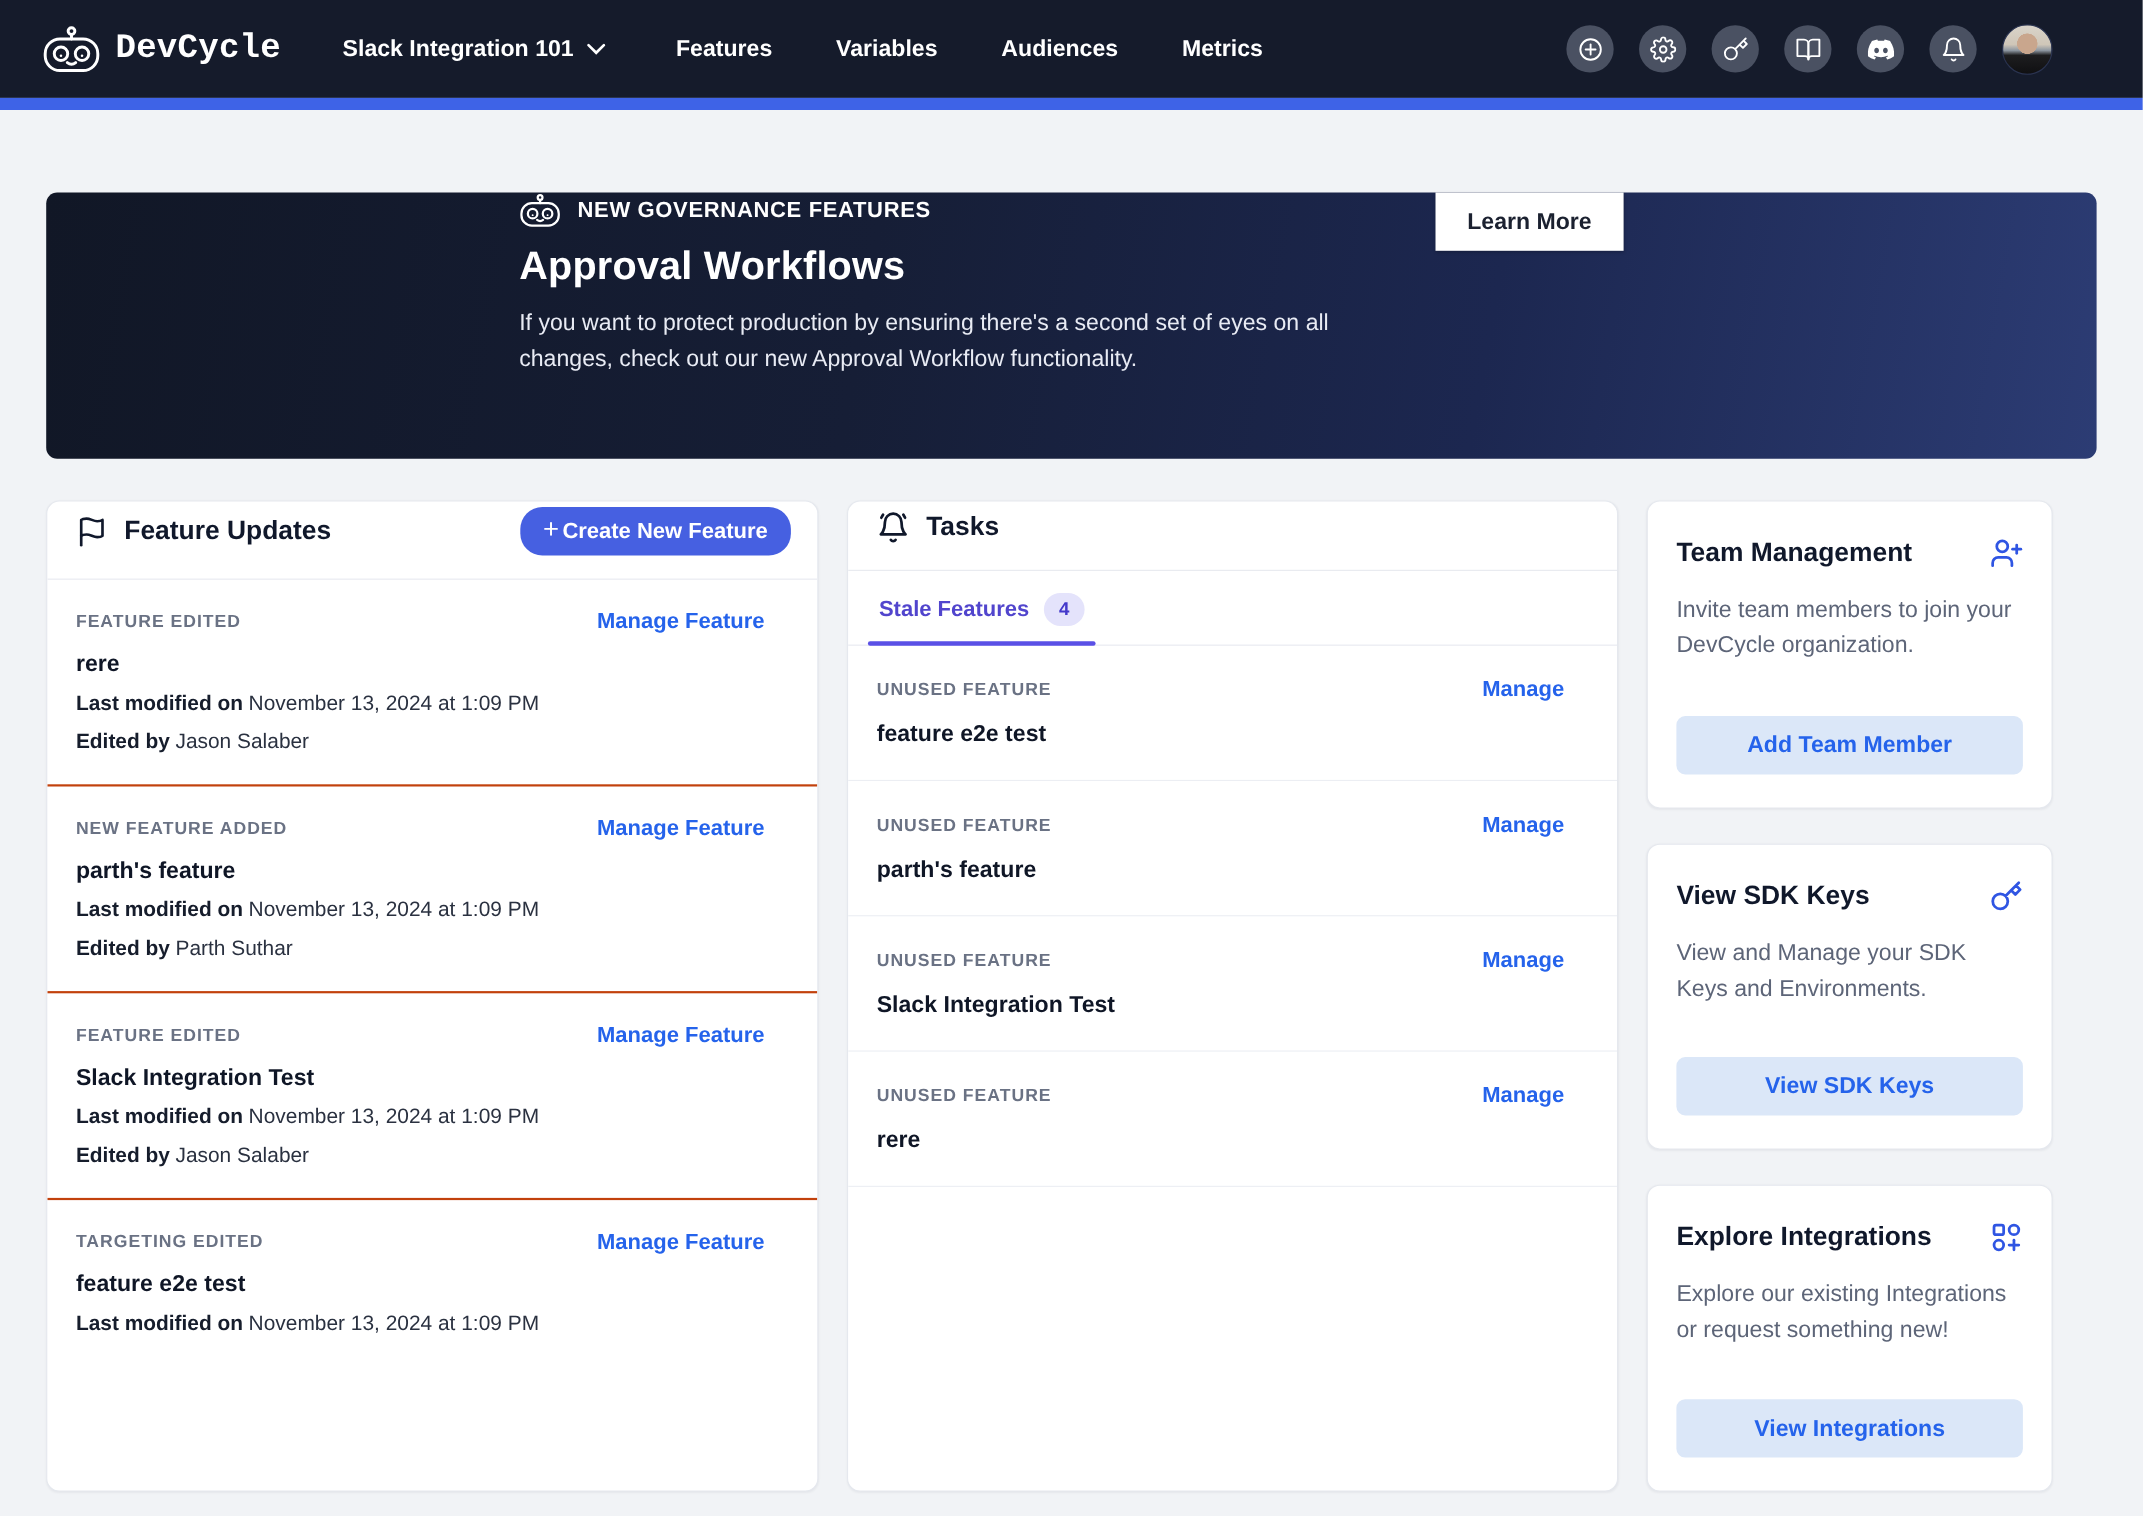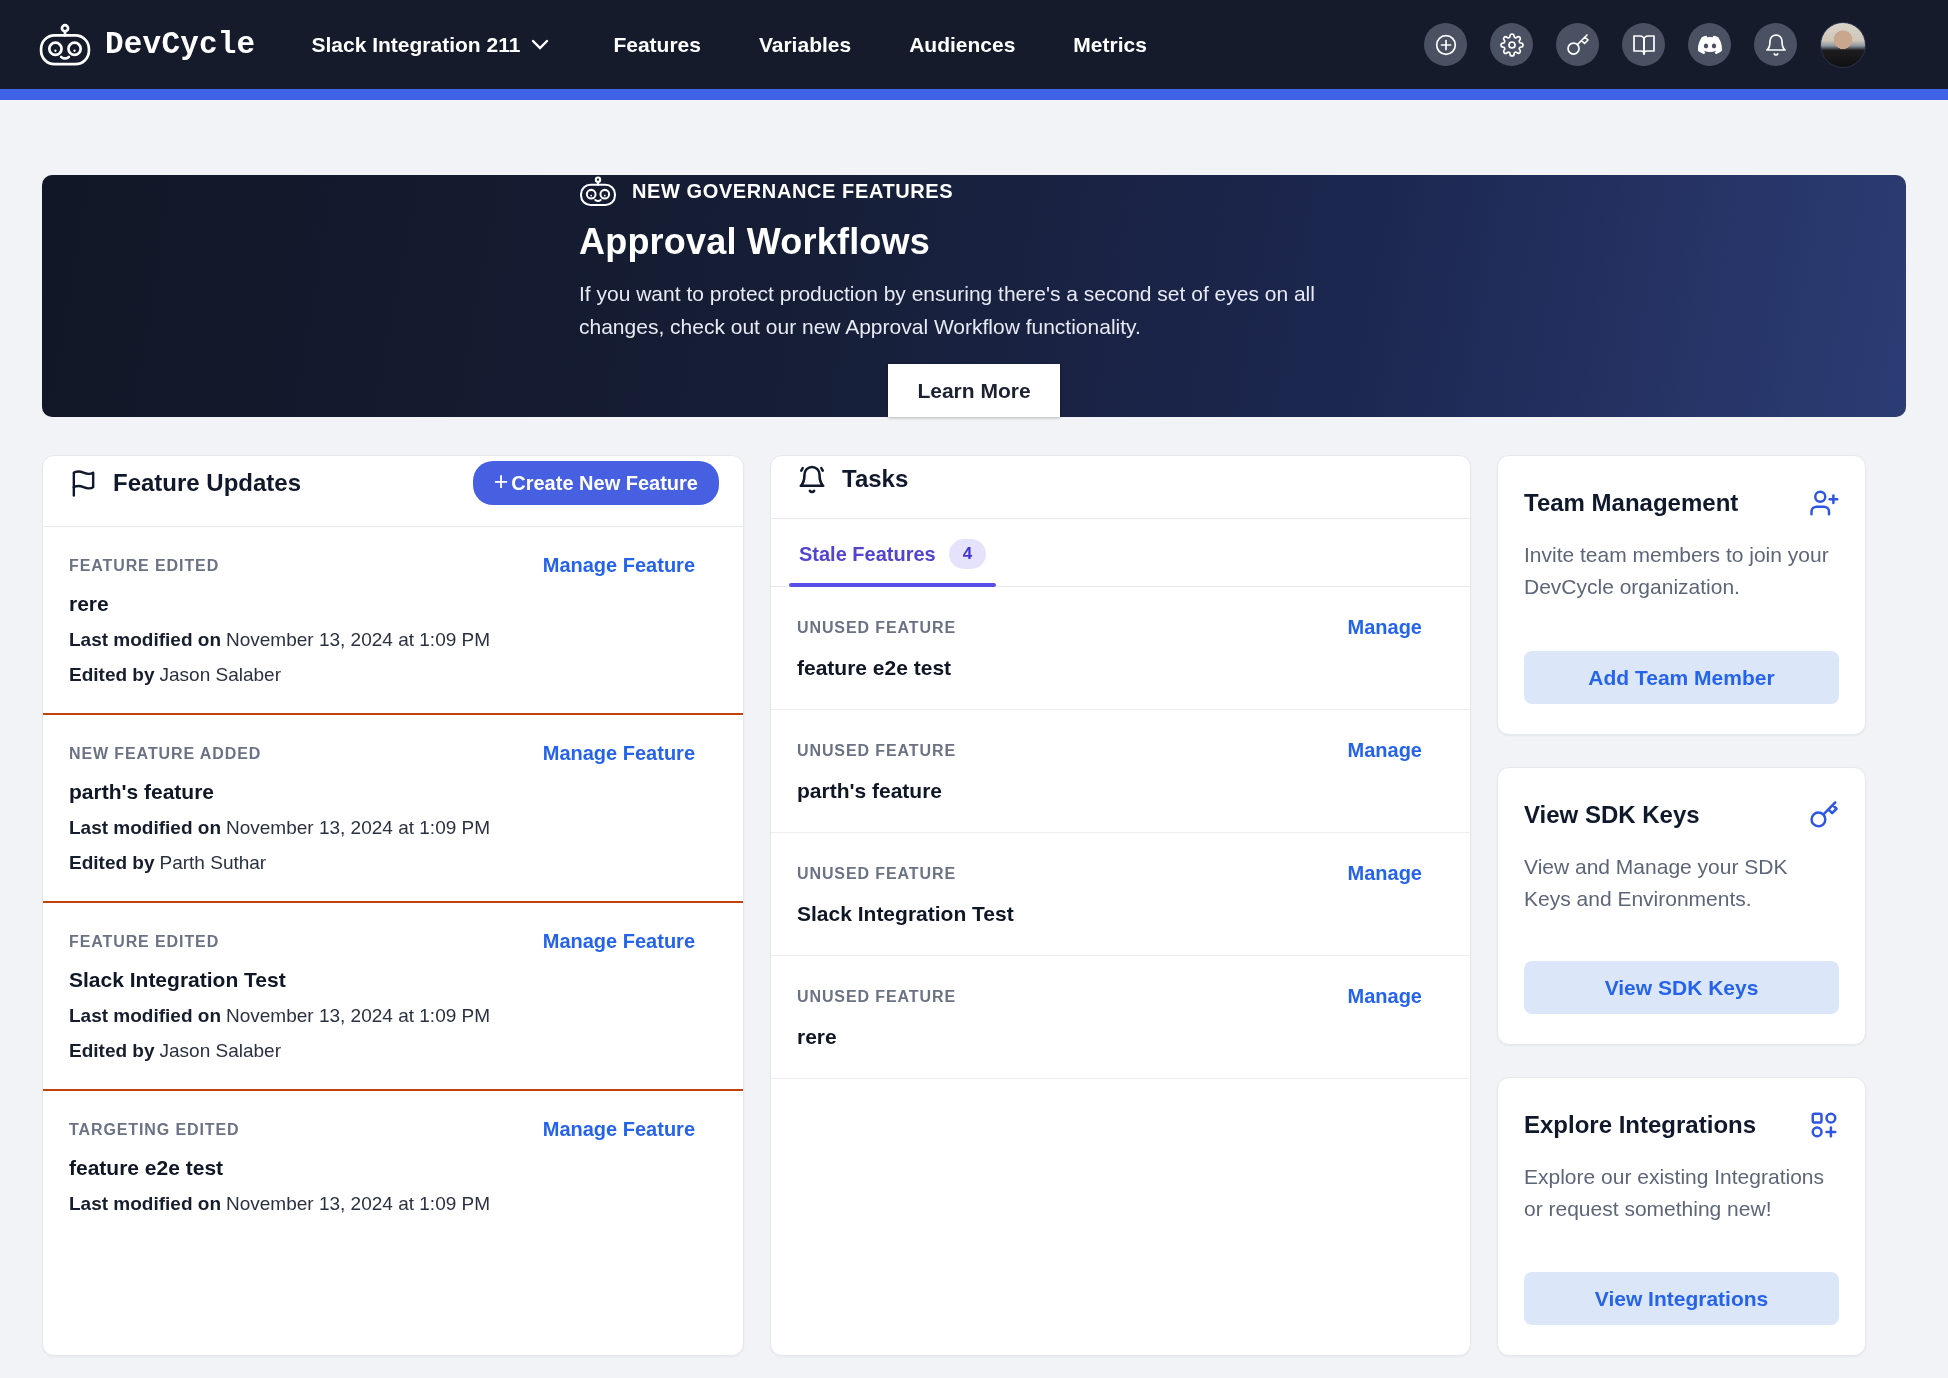--- a/index.html
+++ b/index.html
@@ -26,21 +26,21 @@
       radial-gradient(circle at 50% 38%, #c9a68d 0 26%, transparent 27%),
       linear-gradient(180deg,#d9d4ca 0%,#cfc6b8 40%,#8d96a0 52%,#1d1d1f 62%,#101012 100%);
     border:1px solid #2a3350;
   }
   .accent-bar { height:11px; background:#3e63e7; }
 
   
   .hero { margin:75px 42px 0; height:242px; border-radius:10px;
     background:linear-gradient(100deg,#111726 0%,#161e36 40%,#1c2750 70%,#2c3c74 100%);
   }
-  .hero-inner { width:1004px; height:100%; margin:0 auto; display:flex; align-items:center; justify-content:space-between;flex-direction:column; }
+  .hero-inner { width:1004px; height:100%; margin:0 auto; display:flex; align-items:flex-start; justify-content:space-between; }
   .hero-eyebrow { display:flex; align-items:center; gap:15px; color:#fff; font-size:20px; font-weight:700; letter-spacing:.6px; }
   .hero-title { color:#fff; font-size:36px; font-weight:700; margin:13px 0 15px; letter-spacing:.2px; }
   .hero-desc { color:#e8ebf4; font-size:21px; line-height:1.55; width:790px; }
   .learn-more { background:#fff; color:#1b2130; border:none; border-radius:0; height:53px; padding:0 29px;
     font-family:inherit; font-size:21px; font-weight:600; cursor:pointer; box-shadow:0 1px 3px rgba(0,0,0,.25); }
 
   
   .main { display:grid; grid-template-columns:702px 701px 369px; gap:26px; margin:38px 82px 0 42px; align-items:start; }
   .card { background:#fff; border:1px solid #e5e8ee; border-radius:12px; box-shadow:0 1px 2px rgba(16,24,40,.05); }
   .list-card { height:901px; overflow:hidden; }
@@ -94,21 +94,21 @@
         <circle cx="38" cy="27" r="6.4"></circle>
         <circle cx="18" cy="29" r="1.2" fill="#fff" stroke="none"></circle>
         <circle cx="38" cy="29" r="1.2" fill="#fff" stroke="none"></circle>
         <path d="M24 35.5q4 3.2 8 0"></path>
       </svg>
     </span>
     <span class="brand-name">DevCycle</span>
   </div>
 
   <div class="project">
-    <span>Slack Integration 211</span>
+    <span>Slack Integration 101</span>
     <span>
       <svg width="18" height="11" viewBox="0 0 18 11" fill="none" stroke="#fff" stroke-width="2.4" stroke-linecap="round">
         <polyline points="2,2 9,9 16,2"></polyline>
       </svg>
     </span>
   </div>
 
   <nav class="nav-items">
     <span class="nav-item">Features</span>
     <span class="nav-item">Variables</span>

